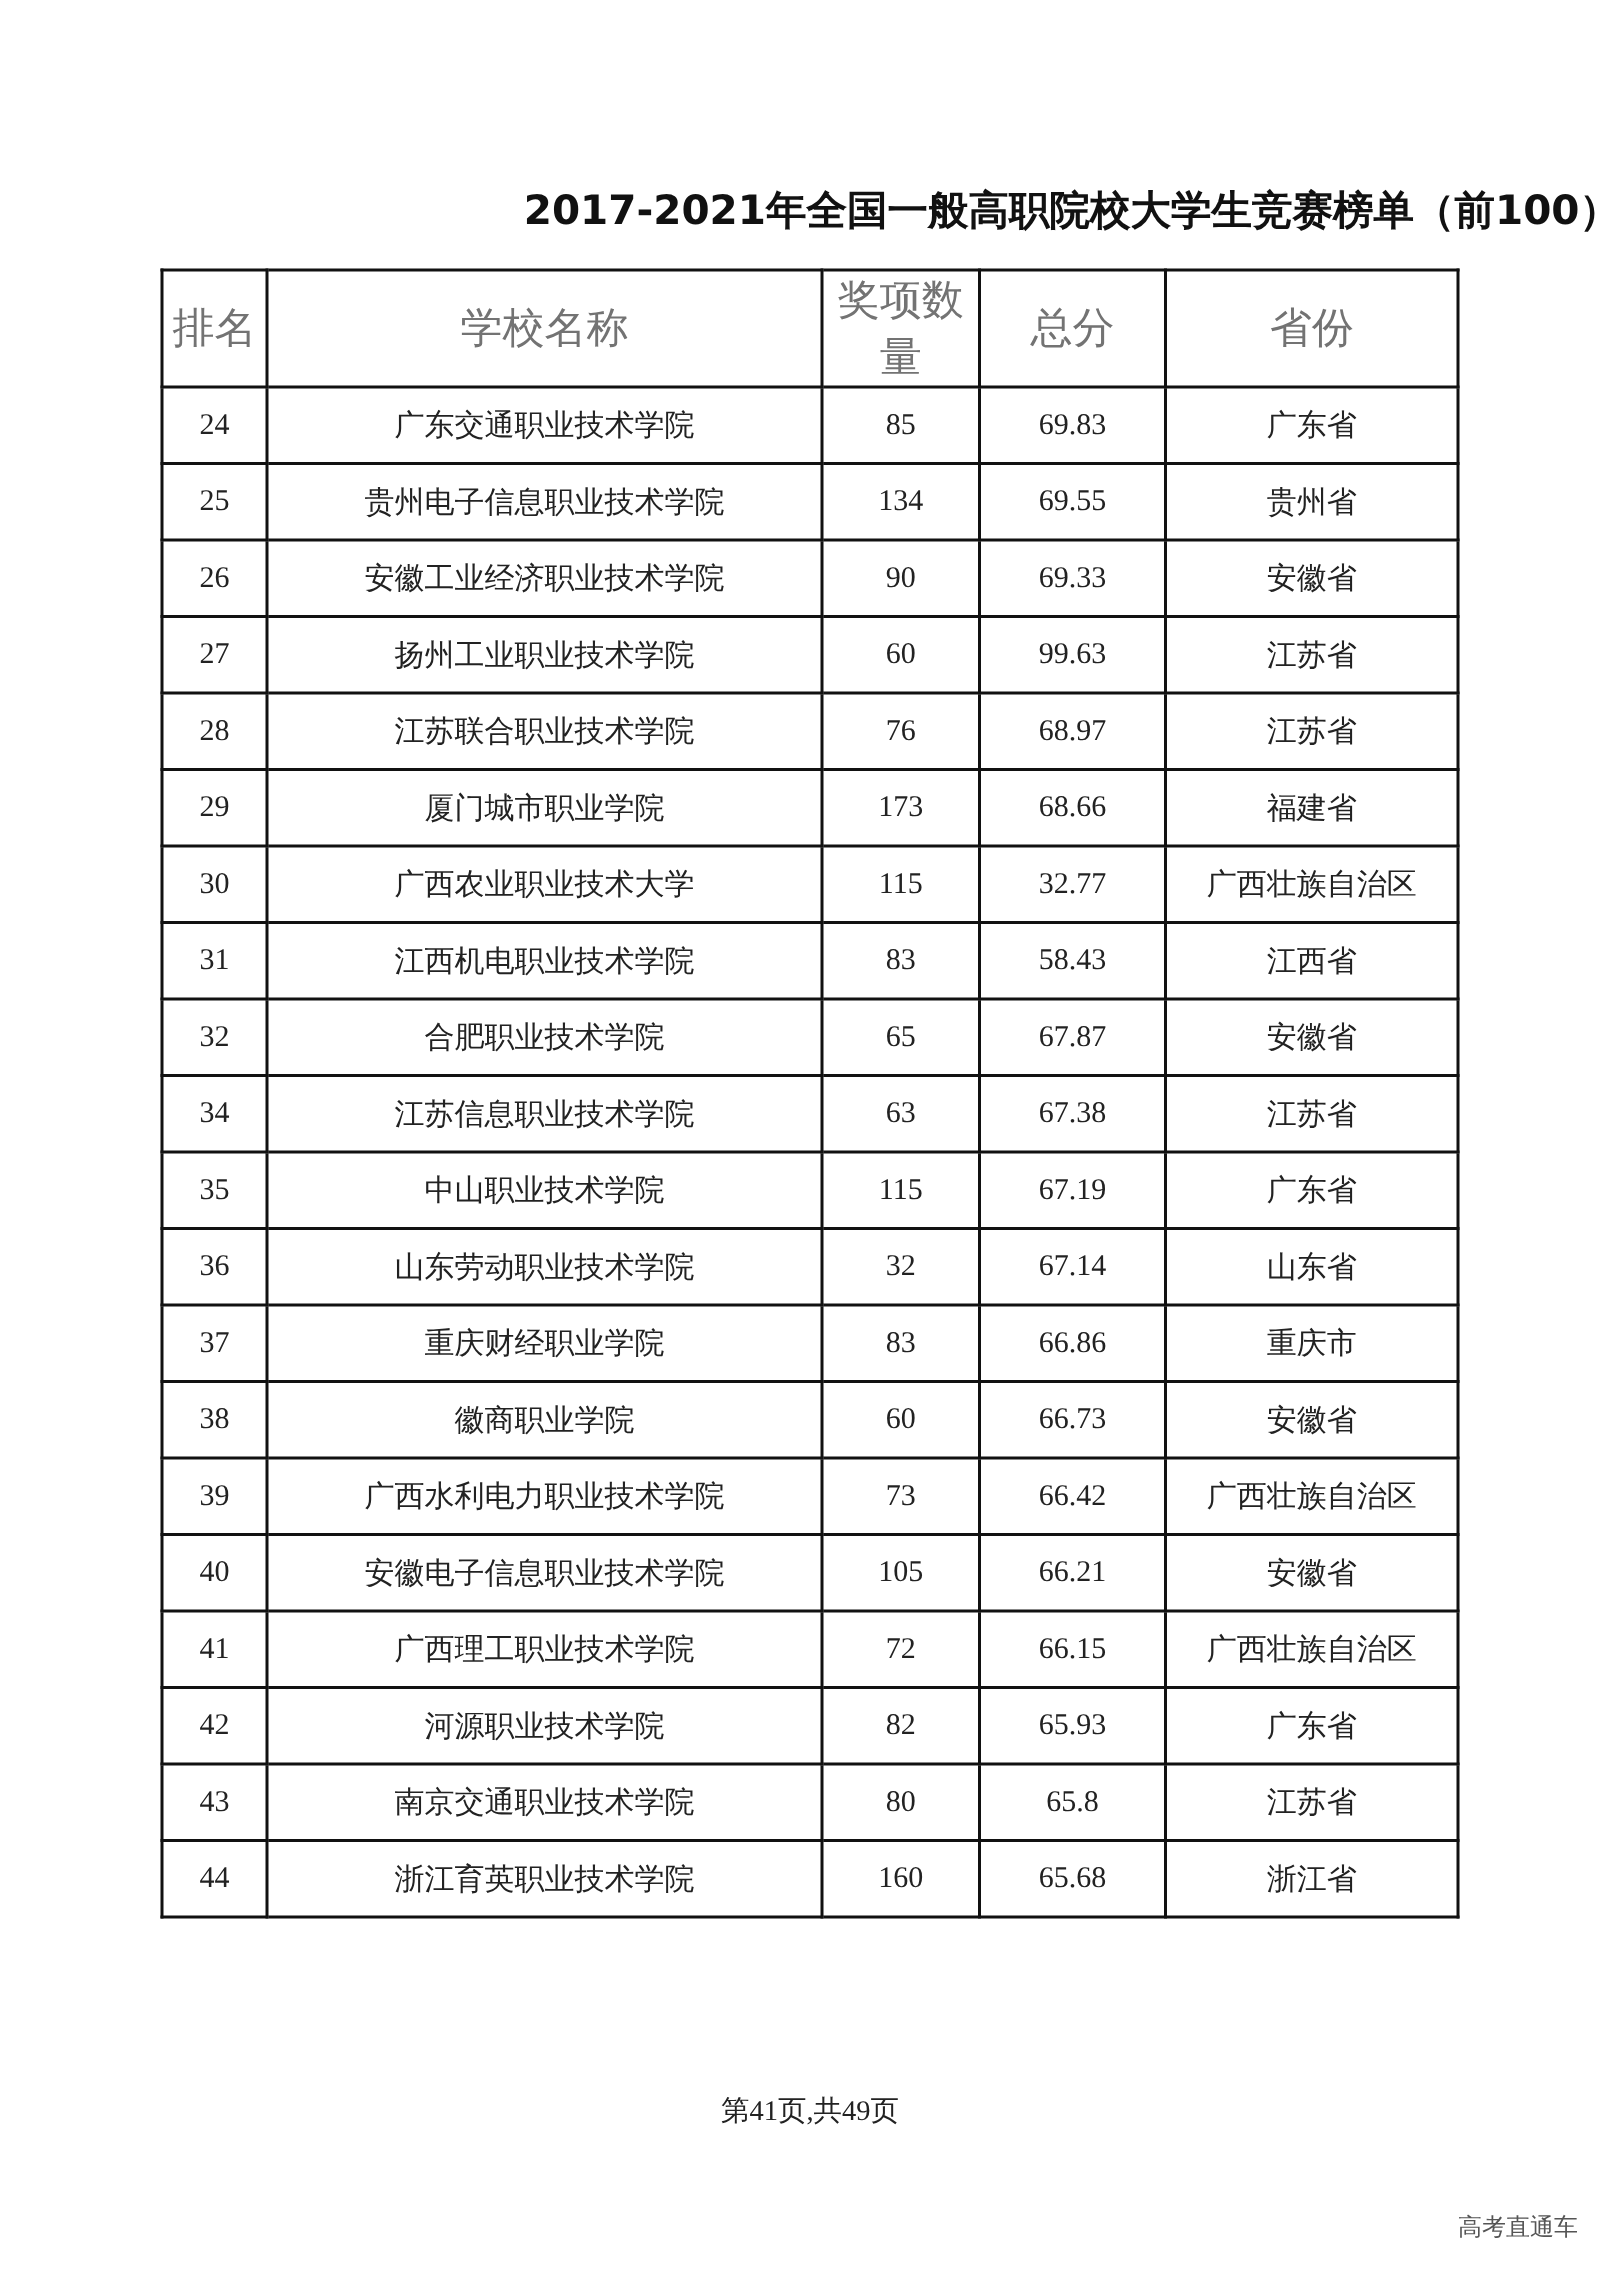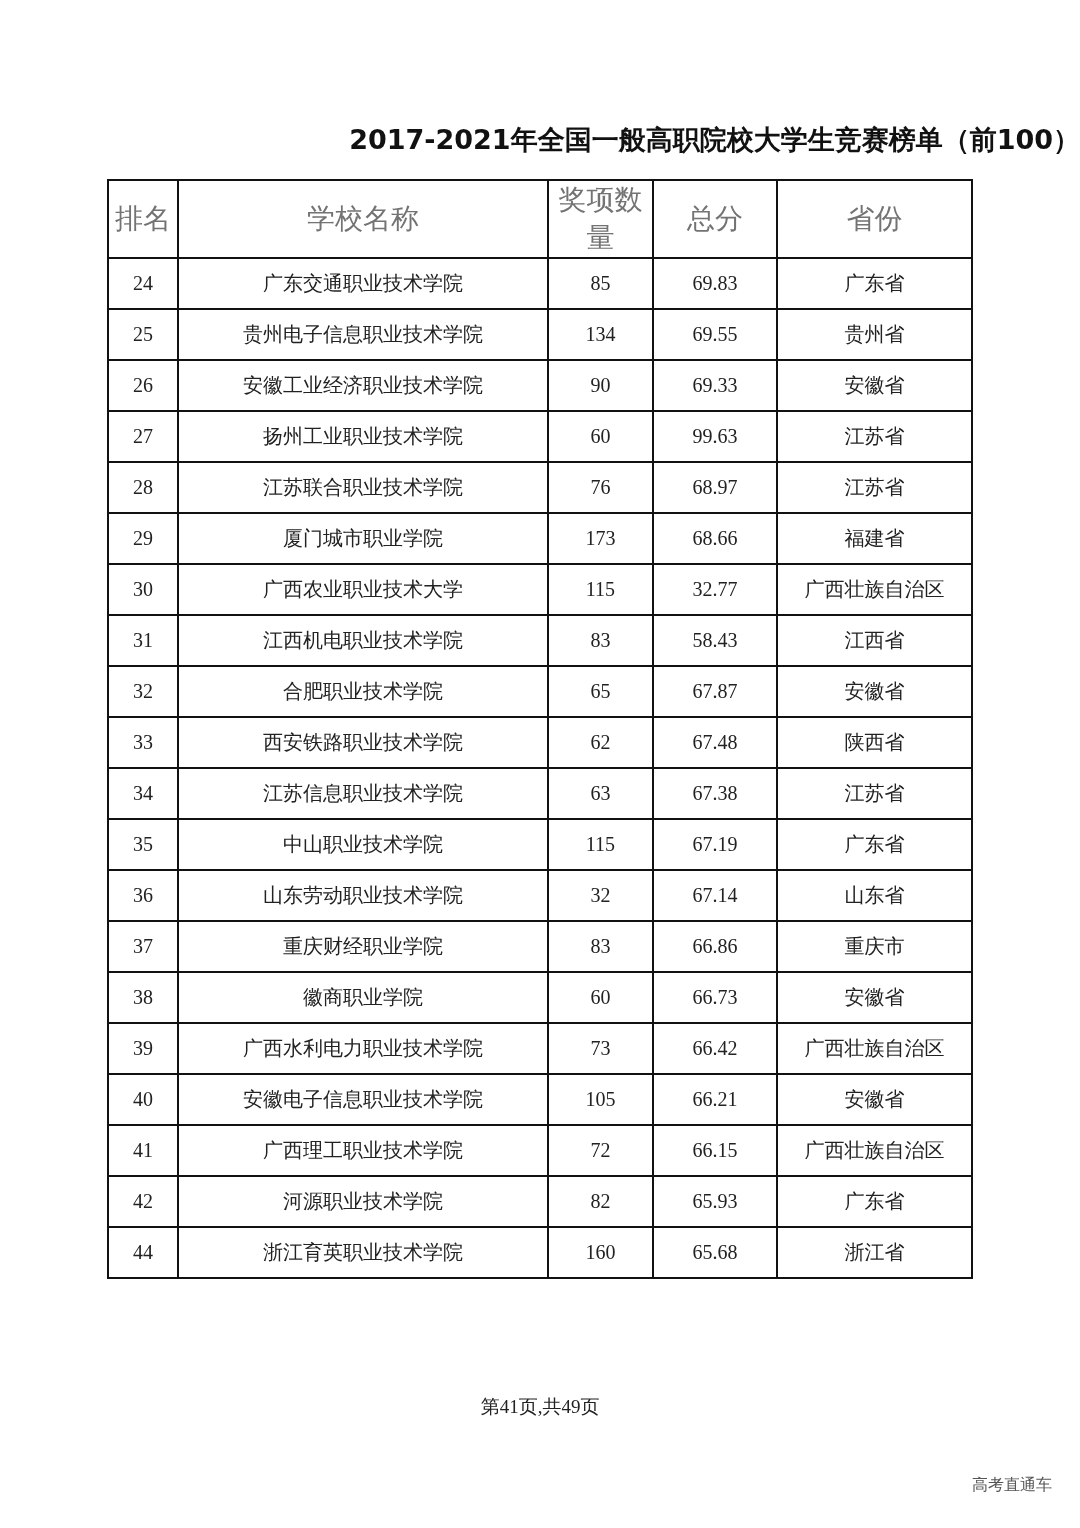--- a/index.html
+++ b/index.html
@@ -120,27 +120,20 @@
         <td>江西省</td>
       </tr>
       <tr>
         <td class="num">32</td>
         <td>合肥职业技术学院</td>
         <td class="num">65</td>
         <td class="num">67.87</td>
         <td>安徽省</td>
       </tr>
       <tr>
-        <td class="num">33</td>
-        <td>西安铁路职业技术学院</td>
-        <td class="num">62</td>
-        <td class="num">67.48</td>
-        <td>陕西省</td>
-      </tr>
-      <tr>
         <td class="num">34</td>
         <td>江苏信息职业技术学院</td>
         <td class="num">63</td>
         <td class="num">67.38</td>
         <td>江苏省</td>
       </tr>
       <tr>
         <td class="num">35</td>
         <td>中山职业技术学院</td>
         <td class="num">115</td>
@@ -190,20 +183,27 @@
         <td>广西壮族自治区</td>
       </tr>
       <tr>
         <td class="num">42</td>
         <td>河源职业技术学院</td>
         <td class="num">82</td>
         <td class="num">65.93</td>
         <td>广东省</td>
       </tr>
       <tr>
+        <td class="num">43</td>
+        <td>南京交通职业技术学院</td>
+        <td class="num">80</td>
+        <td class="num">65.8</td>
+        <td>江苏省</td>
+      </tr>
+      <tr>
         <td class="num">44</td>
         <td>浙江育英职业技术学院</td>
         <td class="num">160</td>
         <td class="num">65.68</td>
         <td>浙江省</td>
       </tr>
     </tbody>
 </table>
 
 <div class="footer">第41页,共49页</div>

